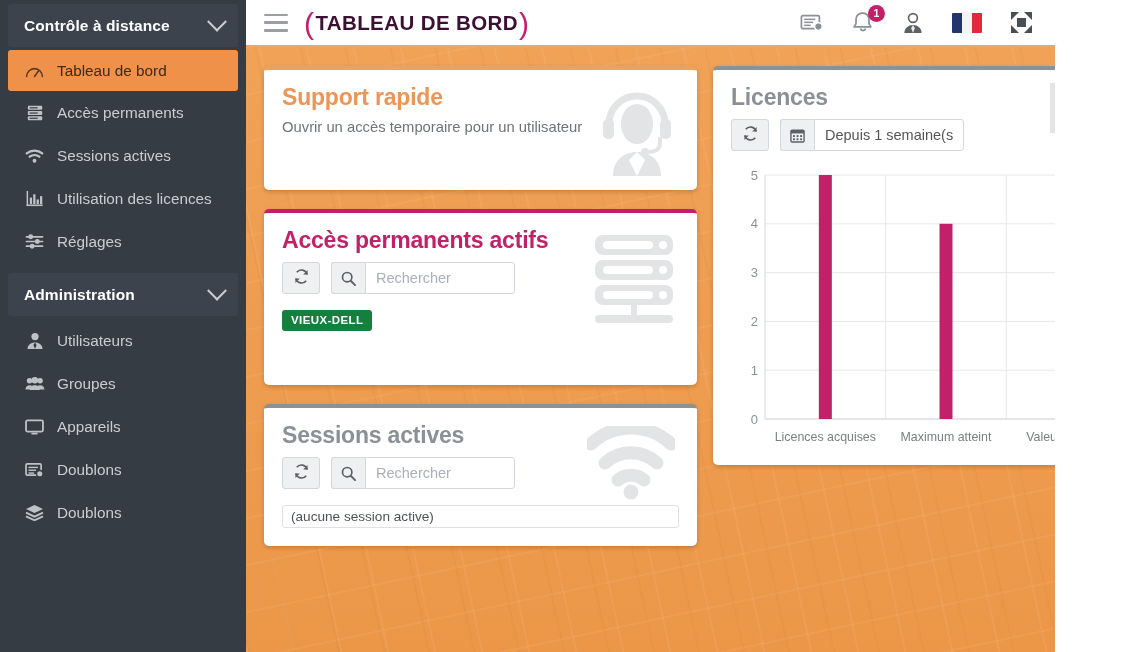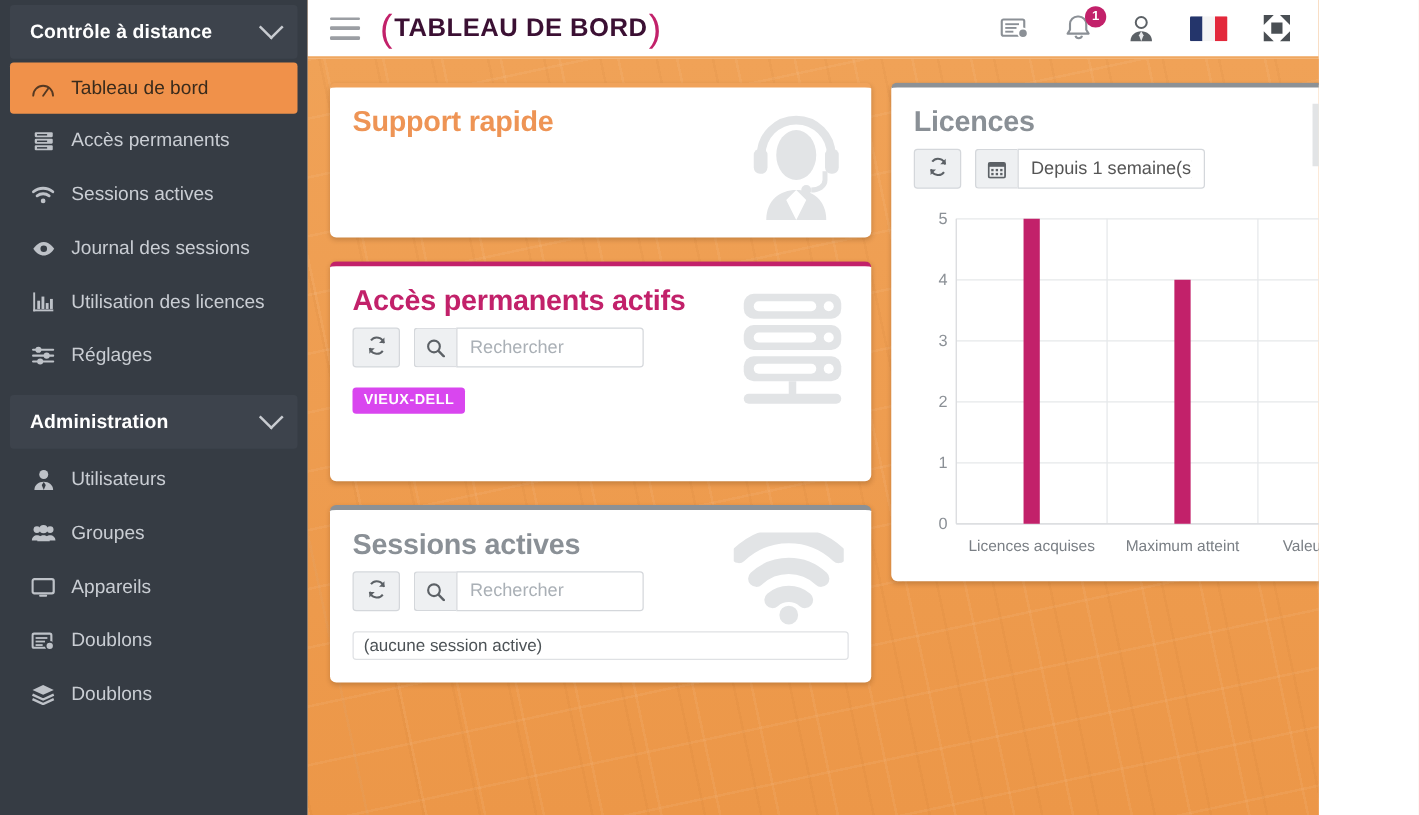--- a/index.html
+++ b/index.html
@@ -191,21 +191,21 @@
     padding: 0 10px;
     font-size: 14.5px;
     color:#555;
     font-family: "Liberation Sans", sans-serif;
     outline: none;
   }
   .ig-input::placeholder { color:#aab0b6; }
 
   .tag {
     display:inline-block;
-    background: #d946ef;
+    background: #15803d;
     color:#fff;
     font-size: 11.5px;
     font-weight: bold;
     letter-spacing: .4px;
     padding: 4px 9px 5px 9px;
     border-radius: 3px;
     margin-top: 16px;
     cursor: pointer;
   }
 
@@ -266,29 +266,20 @@
       <span class="ic">
         <svg width="19" height="16" viewBox="0 0 22 17">
             <path d="M2 5.5a14 14 0 0 1 18 0" fill="none" stroke="#c9cdd3" stroke-width="2.6" stroke-linecap="round"></path>
             <path d="M5.4 9.3a9 9 0 0 1 11.2 0" fill="none" stroke="#c9cdd3" stroke-width="2.6" stroke-linecap="round"></path>
             <circle cx="11" cy="14" r="2.2" fill="#c9cdd3"></circle>
           </svg>
       </span>
       <span>Sessions actives</span>
     </div>
 
-    <div class="sb-item">
-      <span class="ic">
-        <svg width="20" height="14" viewBox="0 0 22 14">
-            <path d="M11 1C5.5 1 1.8 7 1.8 7s3.7 6 9.2 6 9.2-6 9.2-6S16.5 1 11 1z" fill="#c9cdd3"></path>
-            <circle cx="11" cy="7" r="2.9" fill="#363c44"></circle>
-          </svg>
-      </span>
-      <span>Journal des sessions</span>
-    </div>
 
     <div class="sb-item">
       <span class="ic">
         <svg width="18" height="17" viewBox="0 0 19 18">
             <rect x="0.6" y="1" width="1.6" height="16" fill="#c9cdd3"></rect>
             <rect x="0.6" y="15.4" width="17" height="1.6" fill="#c9cdd3"></rect>
             <rect x="4" y="8" width="2.4" height="7" fill="#c9cdd3"></rect>
             <rect x="7.6" y="4.5" width="2.4" height="10.5" fill="#c9cdd3"></rect>
             <rect x="11.2" y="10" width="2.4" height="5" fill="#c9cdd3"></rect>
             <rect x="14.8" y="6.5" width="2.4" height="8.5" fill="#c9cdd3"></rect>
@@ -457,20 +448,21 @@
                 <rect x="10" y="35" width="11" height="20" rx="5" fill="#e2e4e6"></rect>
                 <rect x="67" y="35" width="11" height="20" rx="5" fill="#e2e4e6"></rect>
                 <path d="M67 53v7c0 5-5 8-11 8" fill="none" stroke="#e2e4e6" stroke-width="4"></path>
                 <circle cx="52" cy="68" r="4" fill="#e2e4e6"></circle>
                 <ellipse cx="44" cy="40" rx="16" ry="20" fill="#e2e4e6"></ellipse>
                 <path d="M20 92c0-16 11-24 24-24s24 8 24 24z" fill="#e2e4e6"></path>
                 <path d="M44 68 36 76l8 16 8-16z" fill="#ffffff"></path>
               </svg>
             </div>
             <div class="card-title t-orange">Support rapide</div>
+            <div class="card-sub">Ouvrir un accès temporaire pour un utilisateur</div>
           </div>
         </section>
 
         <section class="card accent-pink">
           <div class="card-inner" style="height:172px;">
             <div class="watermark" style="right:22px; top:20px;">
               <svg width="82" height="92" viewBox="0 0 82 92">
                 <rect x="2" y="2" width="78" height="20" rx="8" fill="#e2e4e6"></rect>
                 <rect x="2" y="27" width="78" height="20" rx="8" fill="#e2e4e6"></rect>
                 <rect x="2" y="52" width="78" height="20" rx="8" fill="#e2e4e6"></rect>

